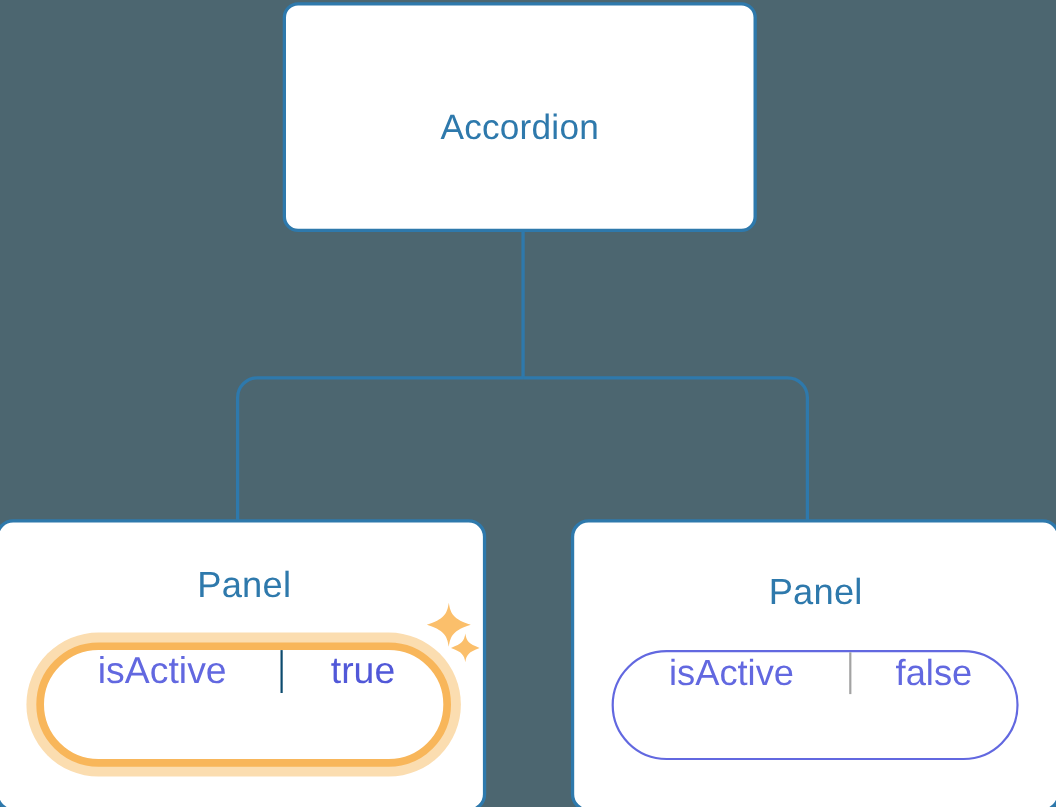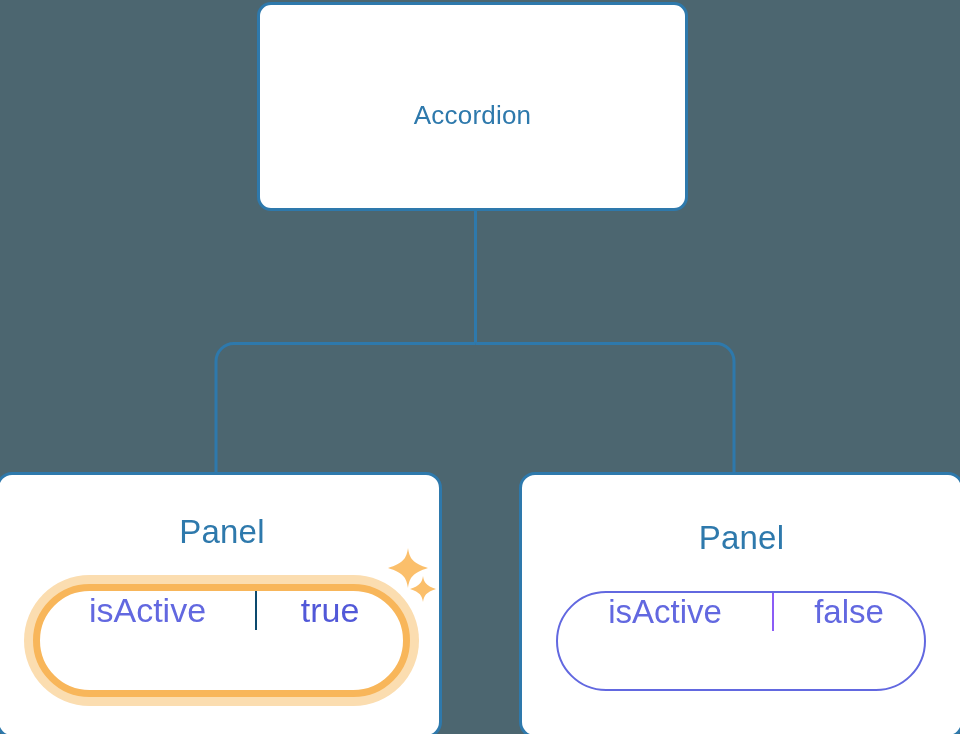--- a/index.html
+++ b/index.html
@@ -62,21 +62,21 @@
   .node-title {
     position: absolute;
     width: 100%;
     text-align: center;
     color: #2e79ac;
     font-weight: 400;
     letter-spacing: 0.2px;
   }
   .node-root .node-title {
     top: 88px;
-    font-size: 26px;
+    font-size: 32px;
     line-height: 44px;
   }
   .node-left .node-title {
     top: 38px;
     font-size: 33px;
     line-height: 38px;
   }
   .node-right .node-title {
     top: 44px;
     font-size: 33px;
@@ -110,21 +110,21 @@
     align-items: center;
     justify-content: center;
     font-size: 33px;
     color: #6268e0;
     font-weight: 400;
     box-sizing: border-box;
   }
   .pill-plain .pill-key { width: 214px; }
   .pill-plain .pill-val {
     width: 152px;
-    border-left: 2px solid #8b5cf6;
+    border-left: 2px solid #a3a3a3;
   }
 
   
   .pill-highlight {
     border: 7px solid #f8b65a;
     border-radius: 999px;
     height: 113px;
     box-shadow: 0 0 0 9px #fbddb0;
   }
   .pill-highlight .pill-cell {

